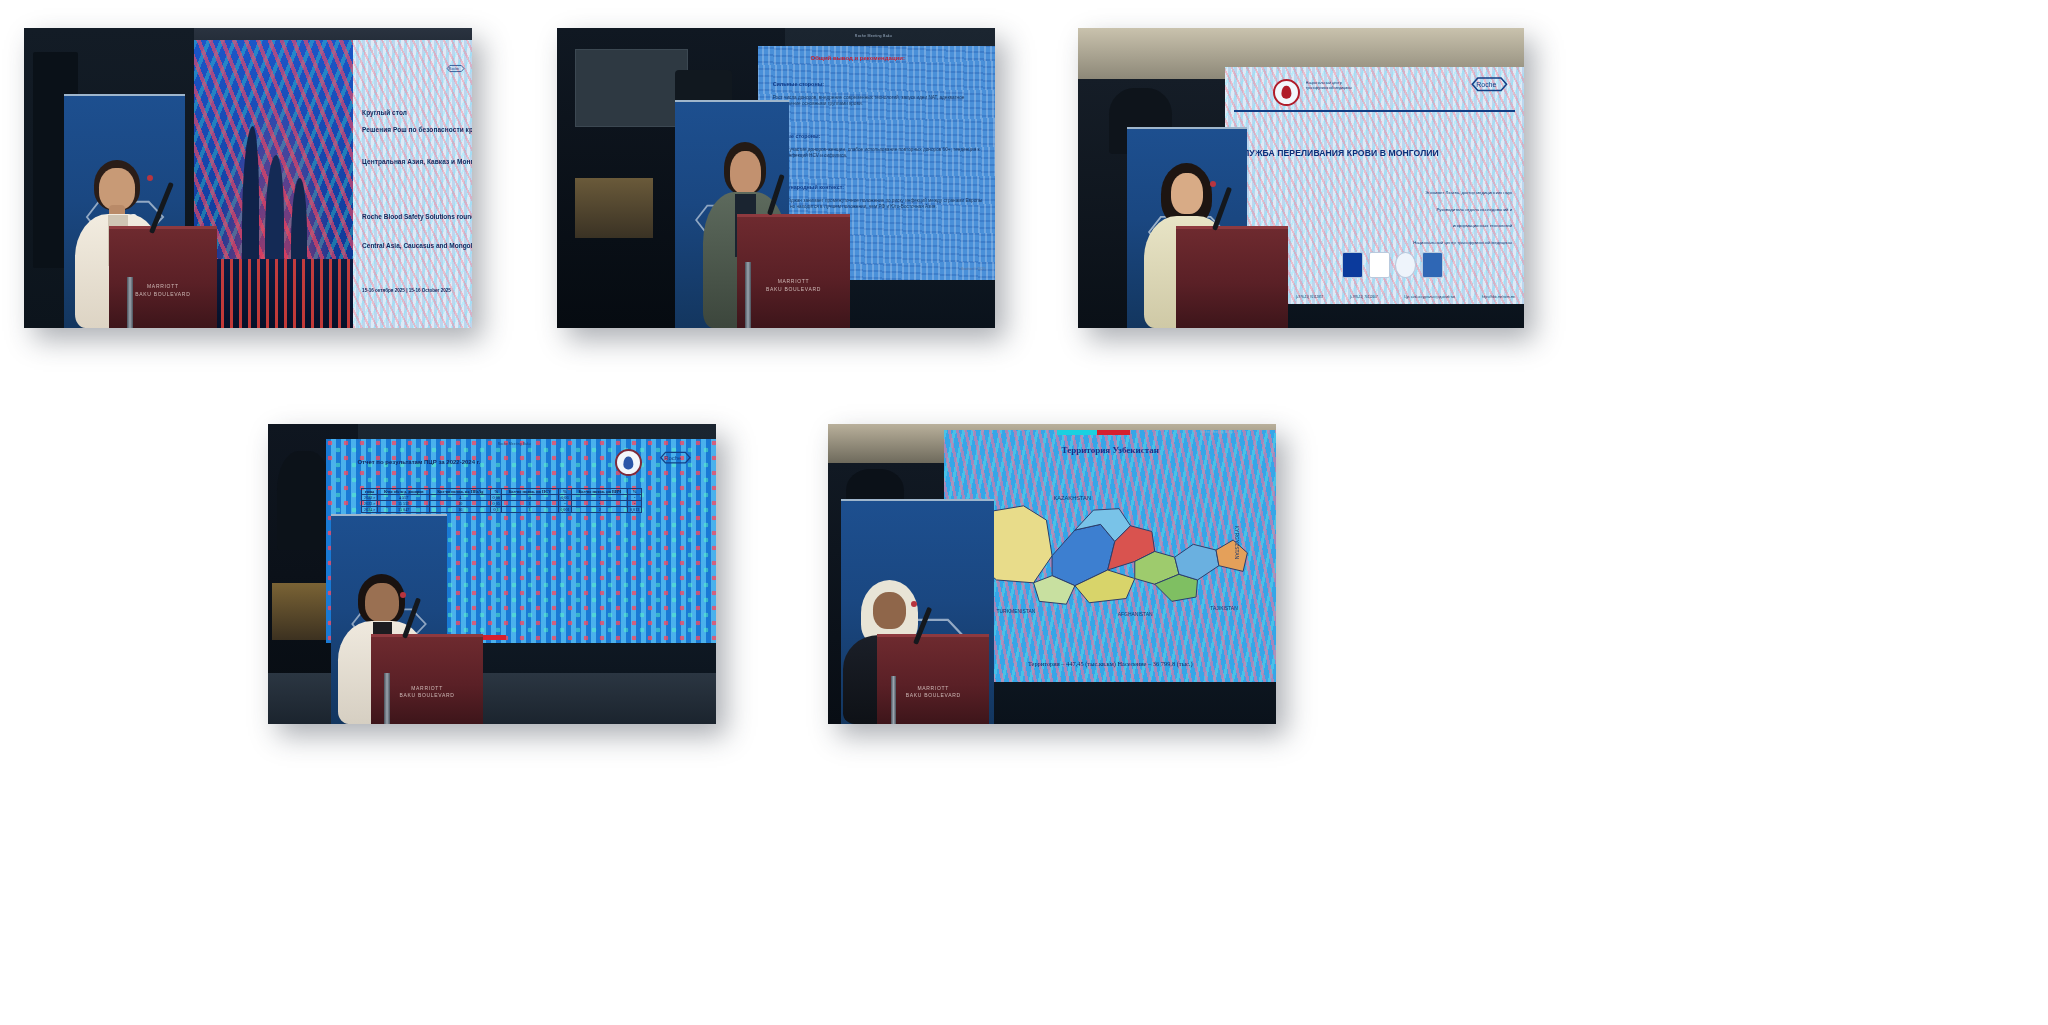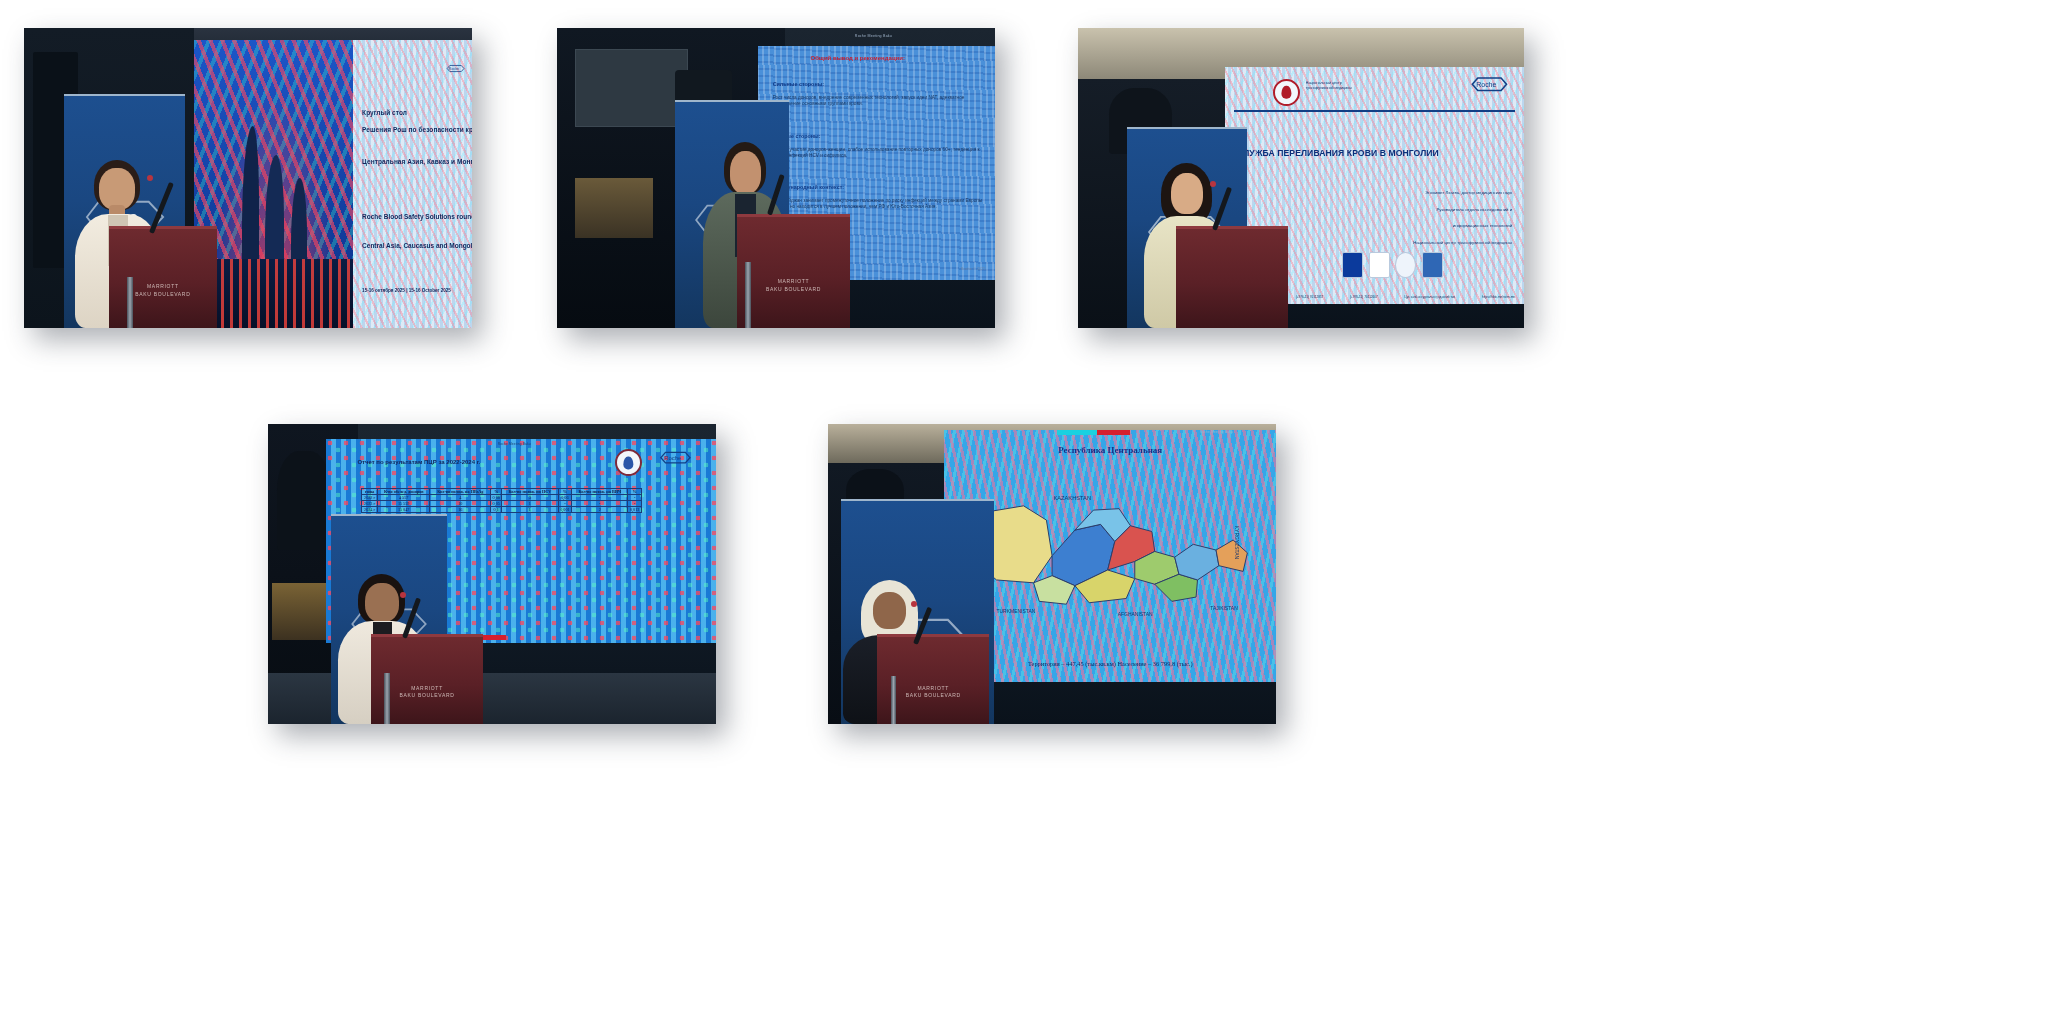--- a/index.html
+++ b/index.html
@@ -492,21 +492,21 @@
                   background:linear-gradient(180deg,#111923,#080d14);"></div>
       <div style="position:absolute;left:4%;top:15%;width:13%;height:18%;
                   background:#0b1118;border-radius:40% 40% 6% 6%;"></div>
 
       <div class="screen moire-cyan" style="left:26%; top:2%; width:74%; height:84%;">
         <div class="bg"></div>
         <div class="cyan-bar" style="left:34%; top:0; width:12%; height:2%;"></div>
         <div class="red-bar" style="left:46%; top:0; width:10%; height:2%;"></div>
 
         <div class="uz-title" style="position:absolute;left:50%;transform:translateX(-50%);top:6%;
-                    font-size:9px;white-space:nowrap;">Республика Центральная</div>
+                    font-size:9px;white-space:nowrap;">Территория Узбекистан</div>
 
         <div class="map" style="left:7%; top:22%; width:86%; height:55%;">
           <svg viewBox="0 0 400 180" preserveAspectRatio="xMidYMid meet">
 
             <path d="M8,70 L30,30 L78,22 L110,42 L118,92 L92,130 L40,126 L14,104 Z" fill="#e8dc8a" stroke="#2c3d6a" stroke-width="1.4"></path>
 
             <path d="M118,92 L150,56 L186,48 L206,72 L196,112 L150,134 L118,120 Z" fill="#3d7fd0" stroke="#2c3d6a" stroke-width="1.4"></path>
             <path d="M150,56 L176,28 L212,26 L228,50 L206,72 L186,48 Z" fill="#79c3e8" stroke="#2c3d6a" stroke-width="1.4"></path>
             <path d="M206,72 L228,50 L258,58 L262,86 L234,100 L196,112 Z" fill="#d9534f" stroke="#2c3d6a" stroke-width="1.4"></path>
             <path d="M234,100 L262,86 L290,94 L296,118 L262,132 L234,124 Z" fill="#9ecb6d" stroke="#2c3d6a" stroke-width="1.4"></path>

